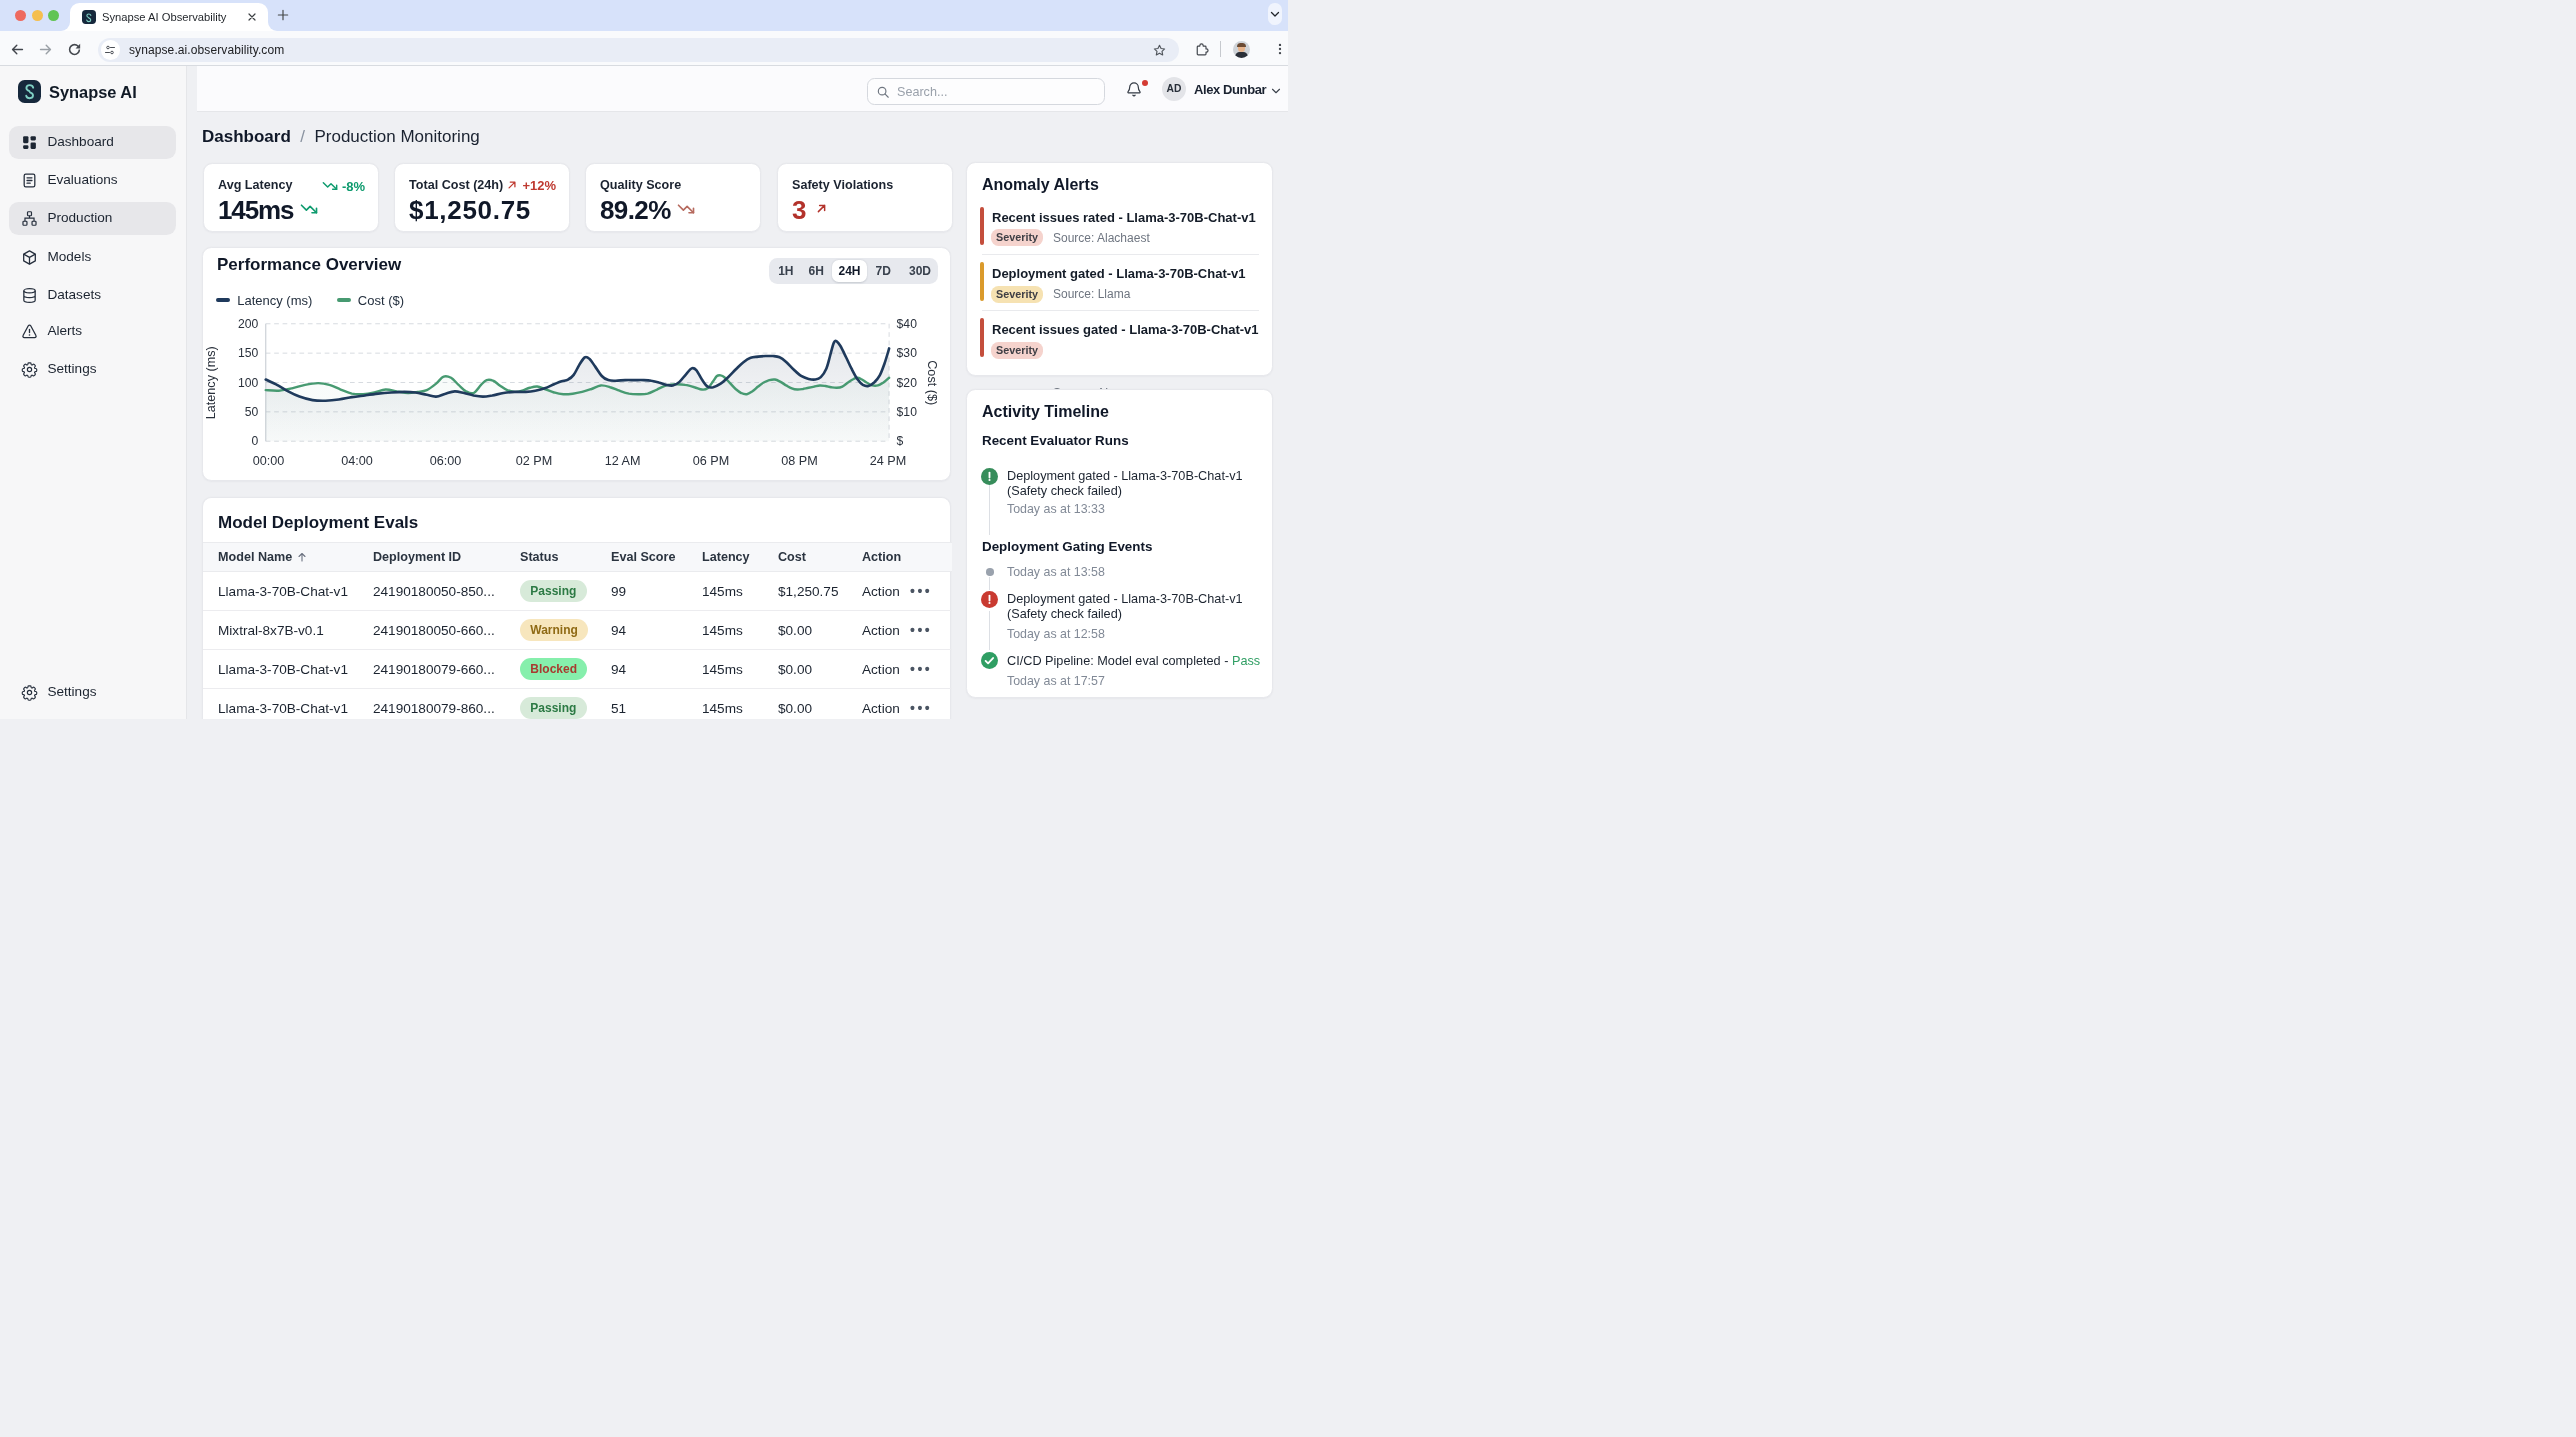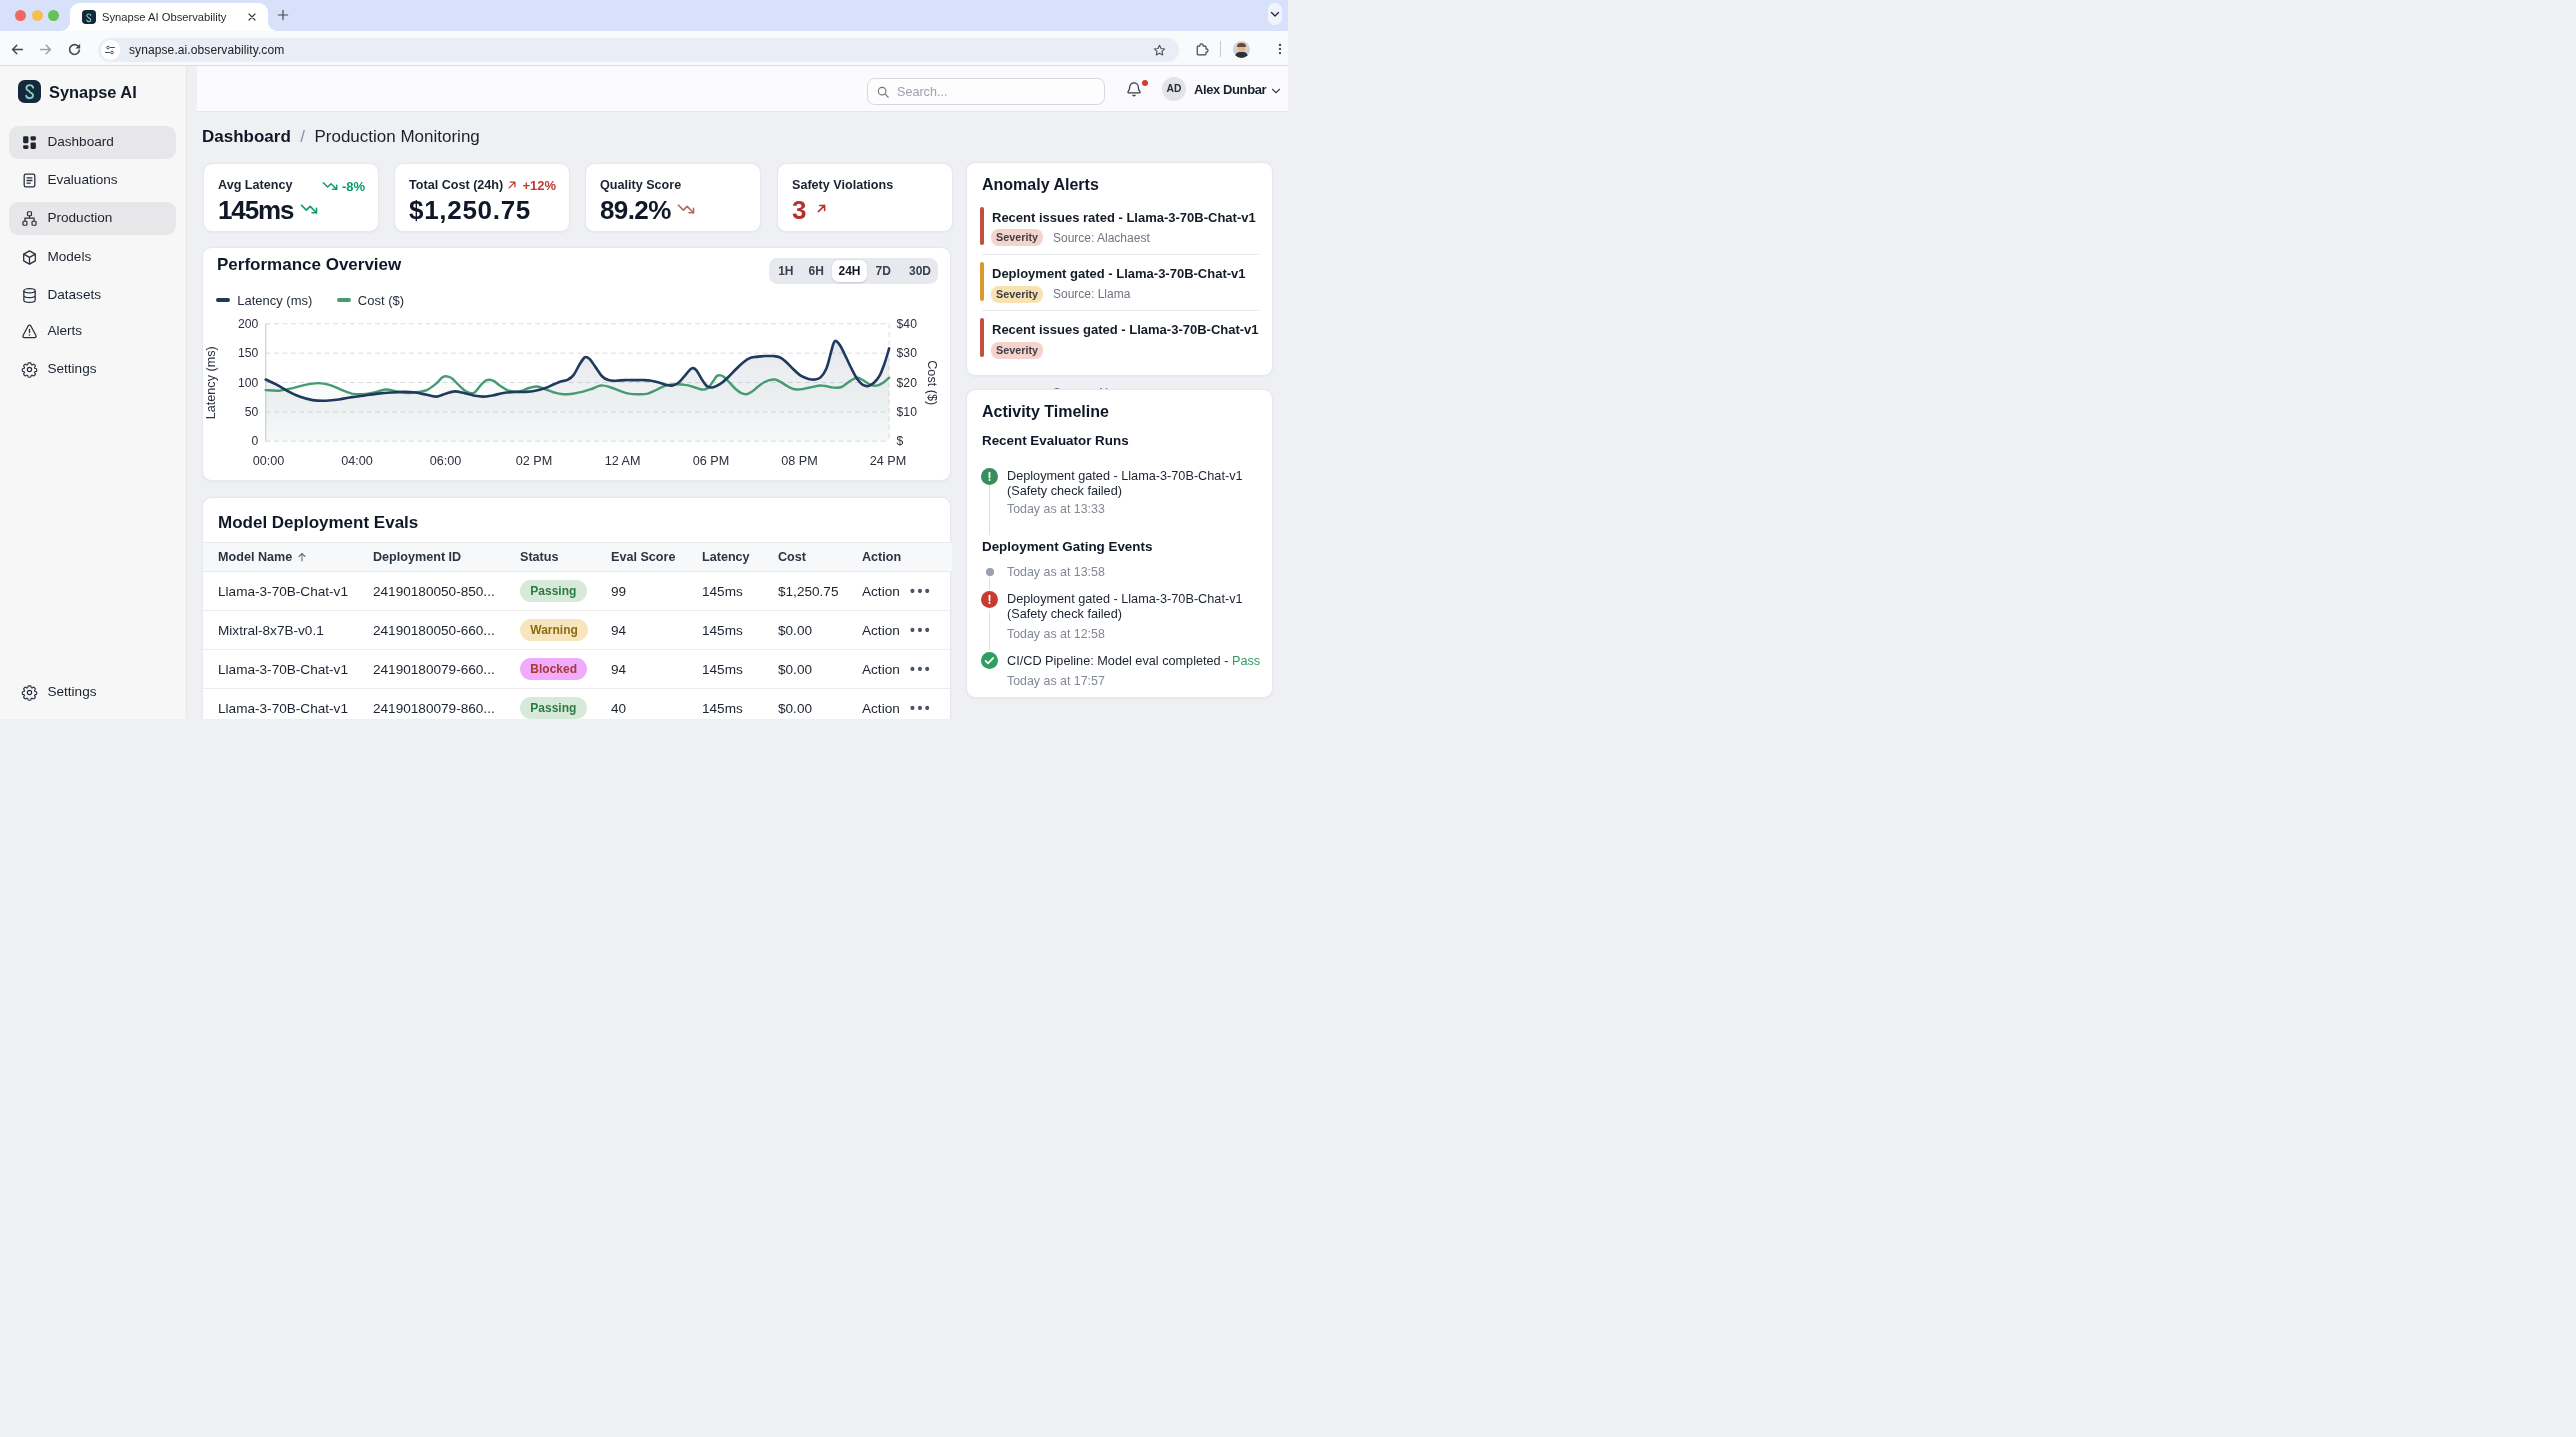--- a/index.html
+++ b/index.html
@@ -57,21 +57,21 @@
 .segb { position:absolute; top:0; font-size:12px; font-weight:bold; color:#39414d; text-align:center; line-height:26px; white-space:nowrap; }
 .segb.selb { background:#fff; color:#101828; border-radius:6.6px; top:2.1px; height:22px; line-height:22px; box-shadow:0 0.9px 1.9px rgba(16,24,40,.15); }
 
 
 #evals { position:absolute; left:0; top:44px; width:749px; border-collapse:collapse; table-layout:fixed; }
 #evals th { background:#f7f8fa; border-top:0.9px solid #eaebee; border-bottom:0.9px solid #eaebee; font-size:12.6px; font-weight:bold; color:#2b3440; text-align:left; padding:7px 0 7px 15px; }
 #evals td { font-size:13.6px; color:#1c2430; text-align:left; padding:0 0 0 15px; height:39px; border-bottom:0.9px solid #ececef; }
 .pill { display:inline-block; font-size:12px; font-weight:bold; border-radius:12px; padding:3.7px 10.3px; }
 .pg { background:#d7ead9; color:#2c7a44; }
 .pw { background:#f7e6bd; color:#8f6a15; }
-.pb { background:#f0abfc; color:#a83a30; }
+.pb { background:#86efac; color:#a83a30; }
 .dots { color:#4b5563; letter-spacing:2.4px; font-size:14px; margin-left:10.3px; font-weight:bold; }
 
 
 .rc-title { position:absolute; left:15px; top:13px; font-size:16px; font-weight:bold; color:#101828; }
 .al-bar { position:absolute; left:13px; width:3.7px; border-radius:1.9px; }
 .al-tt { position:absolute; left:25px; font-size:13px; font-weight:bold; color:#141c28; white-space:nowrap; }
 .al-pill { position:absolute; left:24px; display:inline-block; font-size:10.8px; font-weight:bold; color:#3e3e44; border-radius:7.5px; padding:2.3px 5.1px; }
 .al-src { position:absolute; font-size:12px; color:#6e7580; }
 .al-div { position:absolute; left:15px; width:277px; height:0.9px; background:#e9eaed; }
 .tm-h { position:absolute; left:15px; font-size:13.4px; font-weight:bold; color:#101828; }
@@ -367,21 +367,21 @@
             <td><span class="pill pb">Blocked</span></td>
             <td>94</td>
             <td>145ms</td>
             <td>$0.00</td>
             <td>Action<span class="dots">•••</span></td>
           </tr>
       <tr>
             <td>Llama-3-70B-Chat-v1</td>
             <td>24190180079-860...</td>
             <td><span class="pill pg">Passing</span></td>
-            <td>40</td>
+            <td>51</td>
             <td>145ms</td>
             <td>$0.00</td>
             <td>Action<span class="dots">•••</span></td>
           </tr>
     </tbody>
   </table>
 </div>
 <div class="card" style="left:966px;top:162px;width:307px;height:214px;">
   <div class="rc-title">Anomaly Alerts</div>
   <div class="al-bar" style="top:44px;height:38px;background:#c44e3c;"></div>

